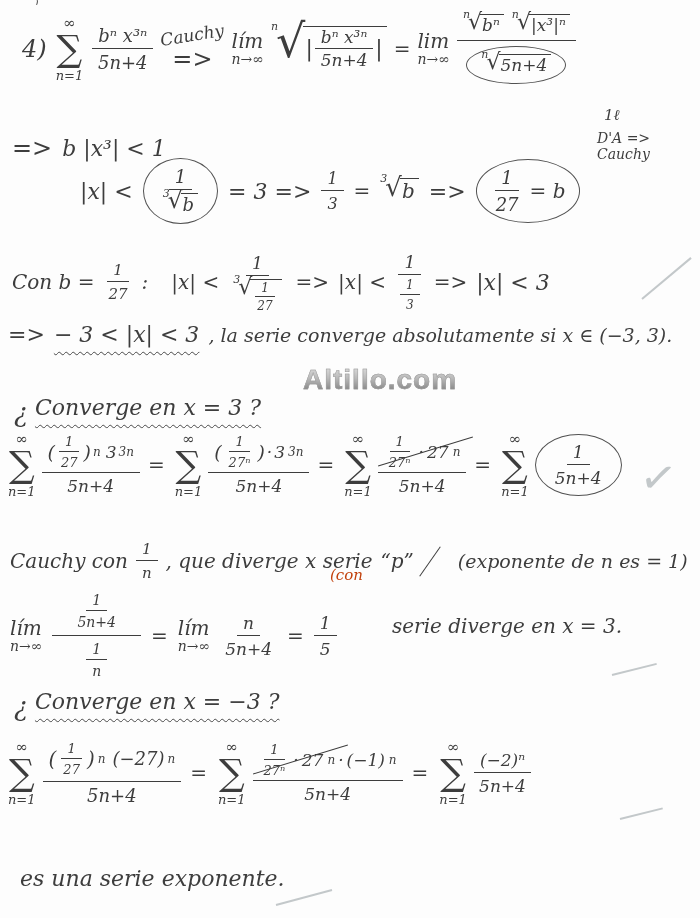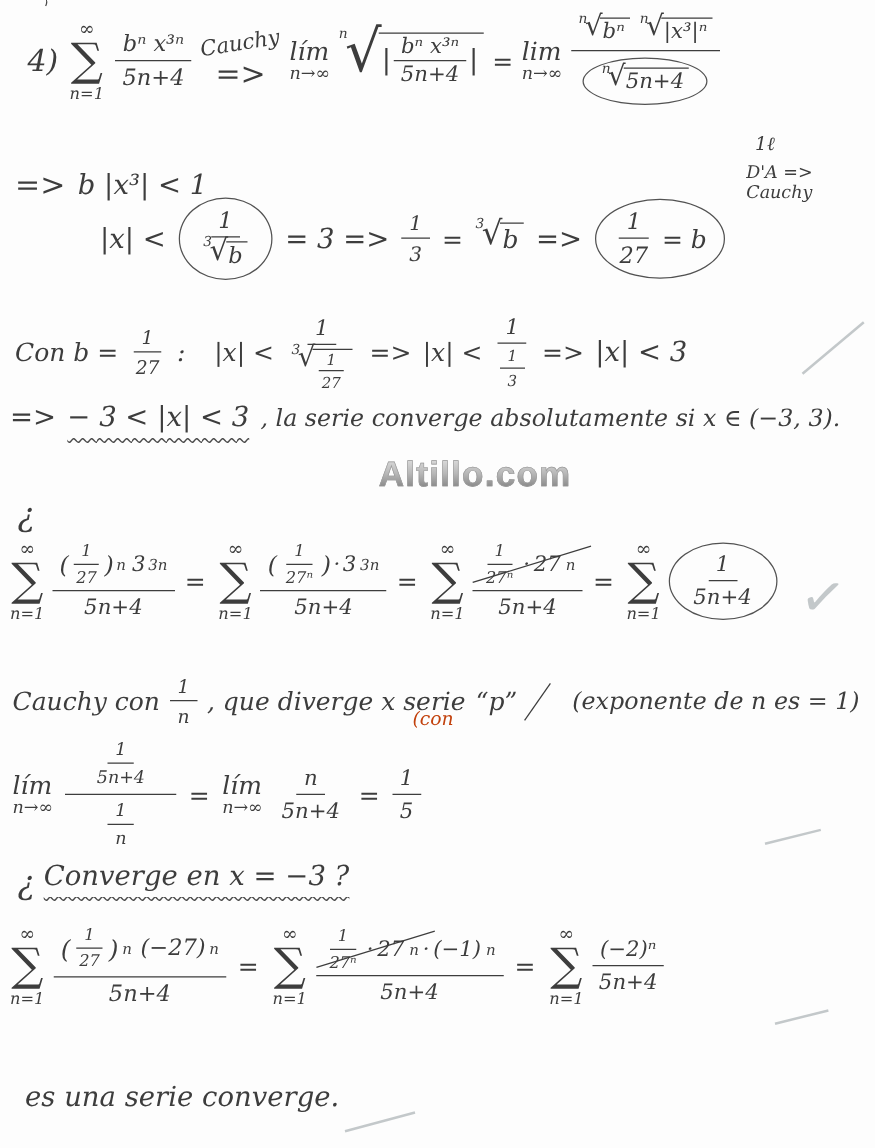--- a/index.html
+++ b/index.html
@@ -195,20 +195,21 @@
   <div class="line" style="left:8px;top:322px;gap:9px">
     <span class="f22">=&gt;</span>
     <span class="wavy f22">− 3 &lt; |x| &lt; 3</span>
     <span class="f19">, la serie converge absolutamente si x ∈ (−3, 3).</span>
   </div>
 
   <span class="watermark" style="left:303px;top:364px">Altillo.com</span>
 
   <div class="line" style="left:14px;top:392px;gap:7px">
     <span class="f26" style="transform:translateY(6px)">¿</span>
+    <span class="wavy f22">Converge en x = 3 ?</span>
   </div>
 
   <div class="line" style="left:6px;top:432px;gap:8px">
     <span class="row" style="gap:4px">
       <span class="sum">
         <span class="upper">∞</span>
         <span class="sigma">∑</span>
         <span class="lower">n=1</span>
       </span>
       <span class="frac f17">
@@ -328,20 +329,21 @@
       <span class="num">n</span>
       <span class="den">5n+4</span>
     </span>
     <span class="f20">=</span>
     <span class="frac f17">
       <span class="num">1</span>
       <span class="den">5</span>
     </span>
   </div>
   <div class="note" style="left:392px;top:602px">
+    <div class="f20" style="margin-top:12px">serie diverge en x = 3.</div>
   </div>
   <span class="pencil" style="left:612px;top:674px;width:46px;transform:rotate(-14deg)"></span>
 
   <div class="line" style="left:14px;top:686px;gap:7px">
     <span class="f26" style="transform:translateY(6px)">¿</span>
     <span class="wavy f22">Converge en x = −3 ?</span>
   </div>
 
   <div class="line" style="left:6px;top:740px;gap:9px">
     <span class="row" style="gap:5px">
@@ -399,17 +401,17 @@
       </span>
       <span class="frac f17">
         <span class="num">(−2)ⁿ</span>
         <span class="den">5n+4</span>
       </span>
     </span>
   </div>
   <span class="pencil" style="left:620px;top:818px;width:44px;transform:rotate(-14deg)"></span>
 
   <div class="line" style="left:20px;top:866px">
-    <span class="f22">es una serie converge.</span>
+    <span class="f22">es una serie exponente.</span>
   </div>
   <span class="pencil" style="left:276px;top:904px;width:58px;transform:rotate(-15deg)"></span>
 
 </div>
 
 </body></html>

